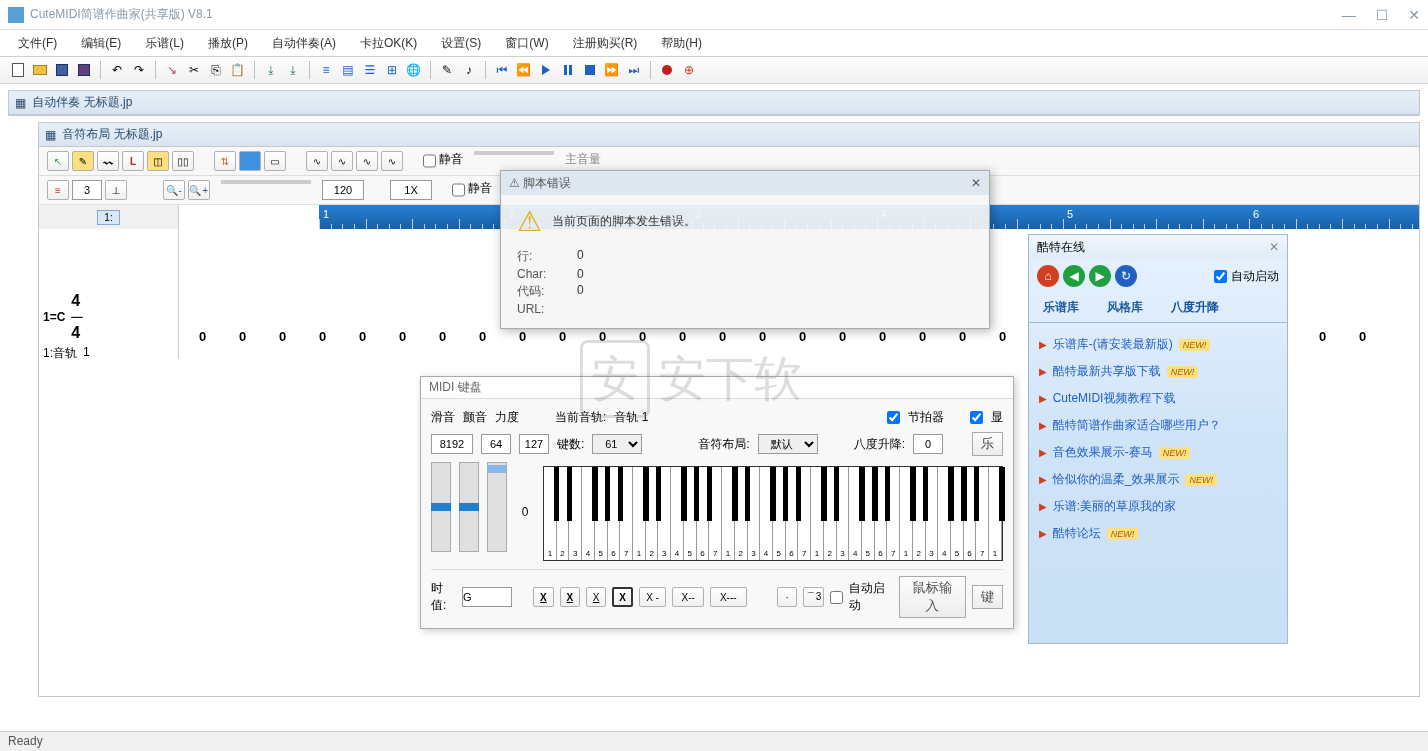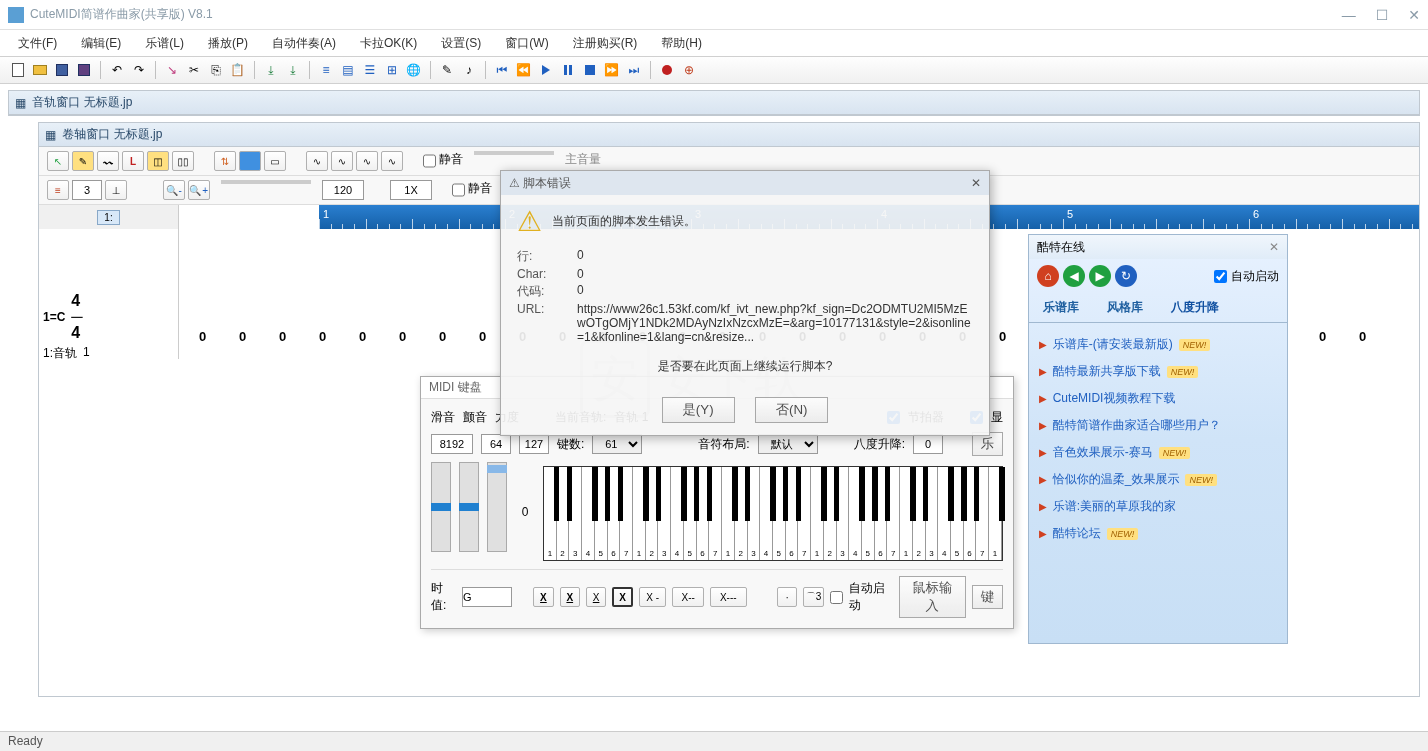--- a/index.html
+++ b/index.html
@@ -155,28 +155,28 @@
   <div class="tb-sep"></div>
   <div class="tb-btn">
       <div class="i-rec"></div>
     </div>
   <div class="tb-btn" style="color:#c04020">⊕</div>
 </div>
 
 <div class="mdi-doc" style="height:26px;">
   <div class="mdi-title">
     <span>▦</span>
-    <span>音轨窗口  无标题.jp</span>
+    <span>自动伴奏  无标题.jp</span>
   </div>
 </div>
 
 <div class="mdi-doc" style="margin-left:38px; height:575px; position:relative;">
   <div class="mdi-title">
     <span>▦</span>
-    <span>卷轴窗口  无标题.jp</span>
+    <span>音符布局  无标题.jp</span>
   </div>
 
   <div class="roll-tools">
     <div class="tool-btn" style="color:#20a040">↖</div>
     <div class="tool-btn" style="background:#ffe080">✎</div>
     <div class="tool-btn">〰</div>
     <div class="tool-btn" style="color:#c02020;font-weight:bold">L</div>
     <div class="tool-btn" style="background:#ffe080">◫</div>
     <div class="tool-btn">▯▯</div>
     <div style="width:14px"></div>
@@ -595,27 +595,21 @@
     <div class="erow">
         <span class="elbl">Char:</span>
         <span>0</span>
       </div>
     <div class="erow">
         <span class="elbl">代码:</span>
         <span>0</span>
       </div>
     <div class="erow">
         <span class="elbl">URL:</span>
-        <span style="word-break:break-all;flex:1">https://www26c1.53kf.com/kf_ivt_new.php?kf_sign=Dc2ODMTU2MI5MzEwOTgOMjY1NDk2MDAyNzIxNzcxMzE=&amp;arg=10177131&amp;style=2&amp;isonline=1&amp;kfonline=1&amp;lang=cn&amp;resize...</span>
-      </div>
-    <div style="text-align:center;margin-top:14px">是否要在此页面上继续运行脚本?</div>
-  </div>
-  <div class="error-btns">
-    <button class="dlg-btn">是(Y)</button>
-    <button class="dlg-btn">否(N)</button>
+      </div>
   </div>
 </div>
 
 <div class="news-panel">
   <div class="news-title">
     <span>酷特在线</span>
     <span style="cursor:pointer;color:#888">✕</span>
   </div>
   <div class="news-nav">
     <div class="nav-btn" style="background:#d04020">⌂</div>

